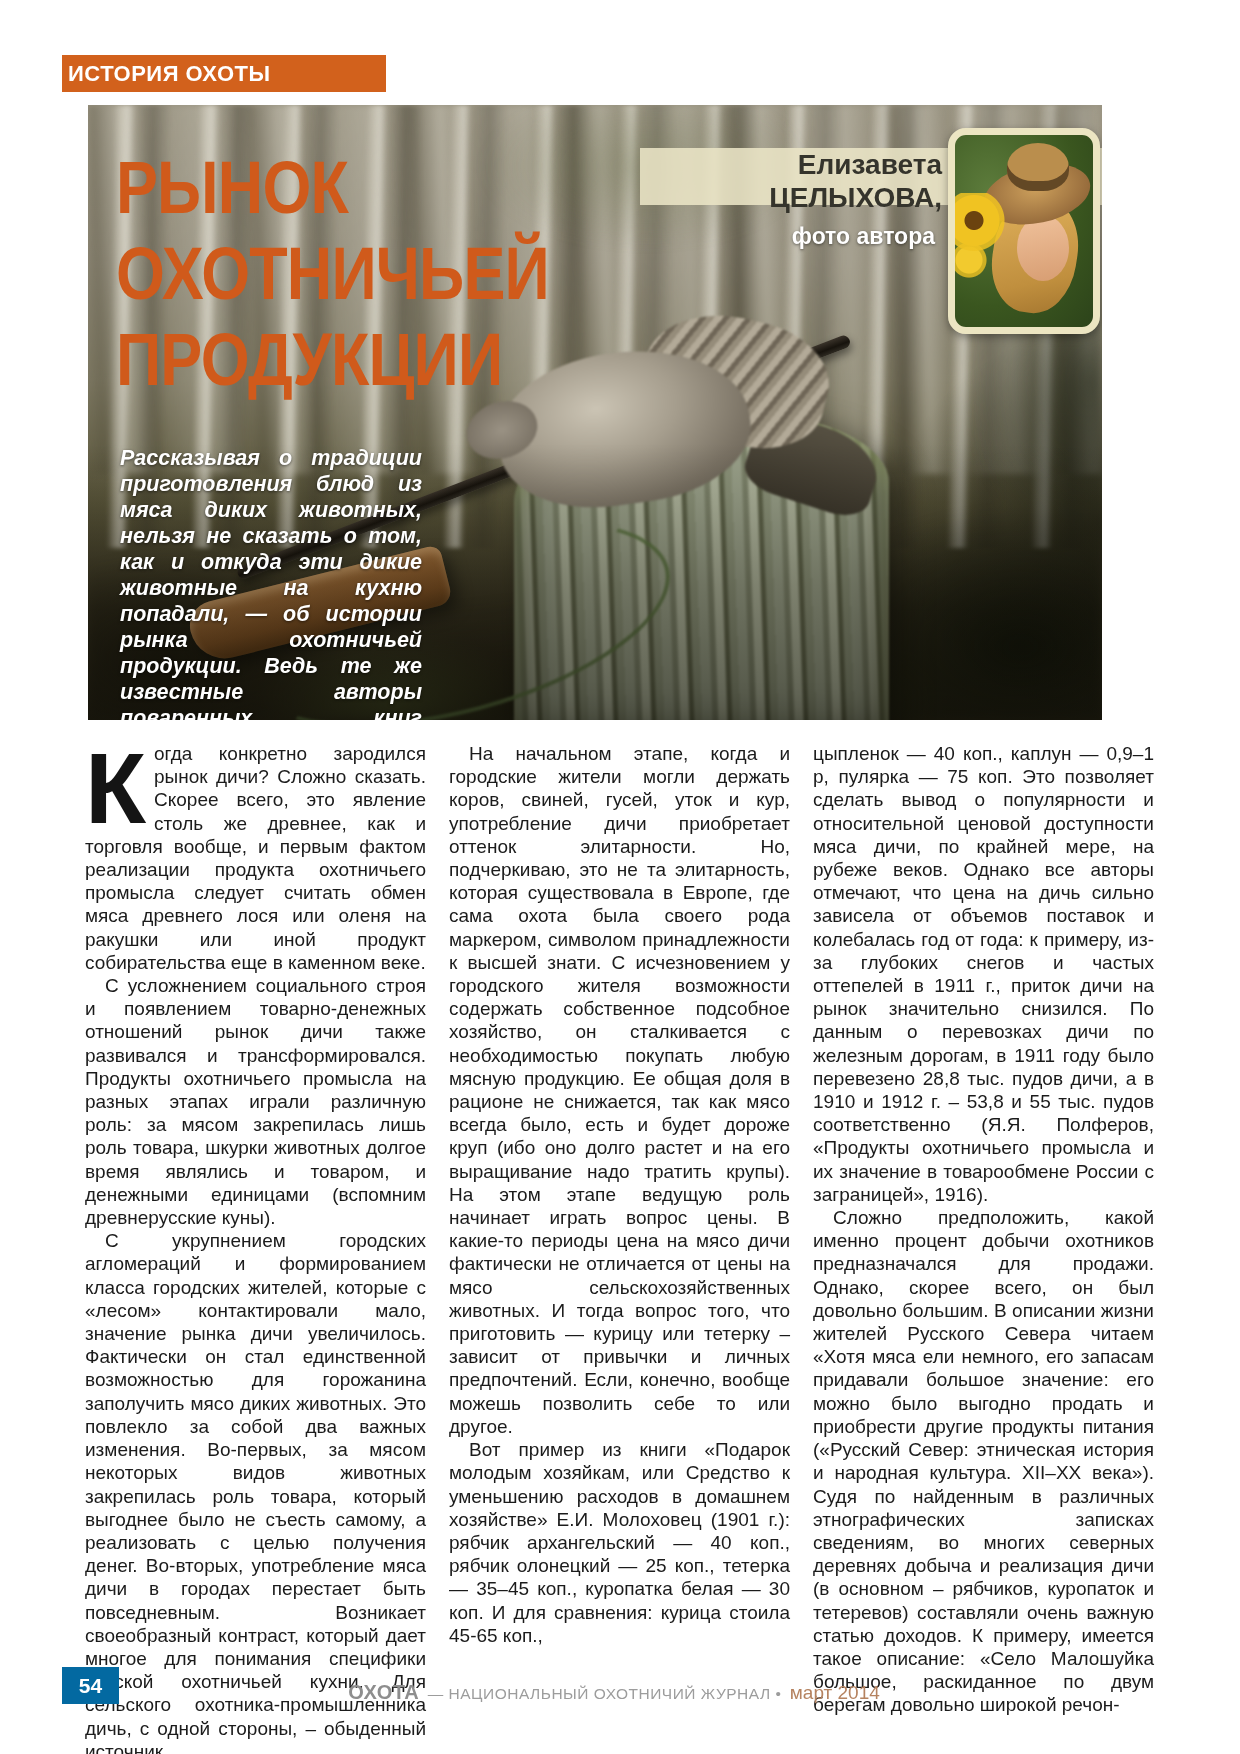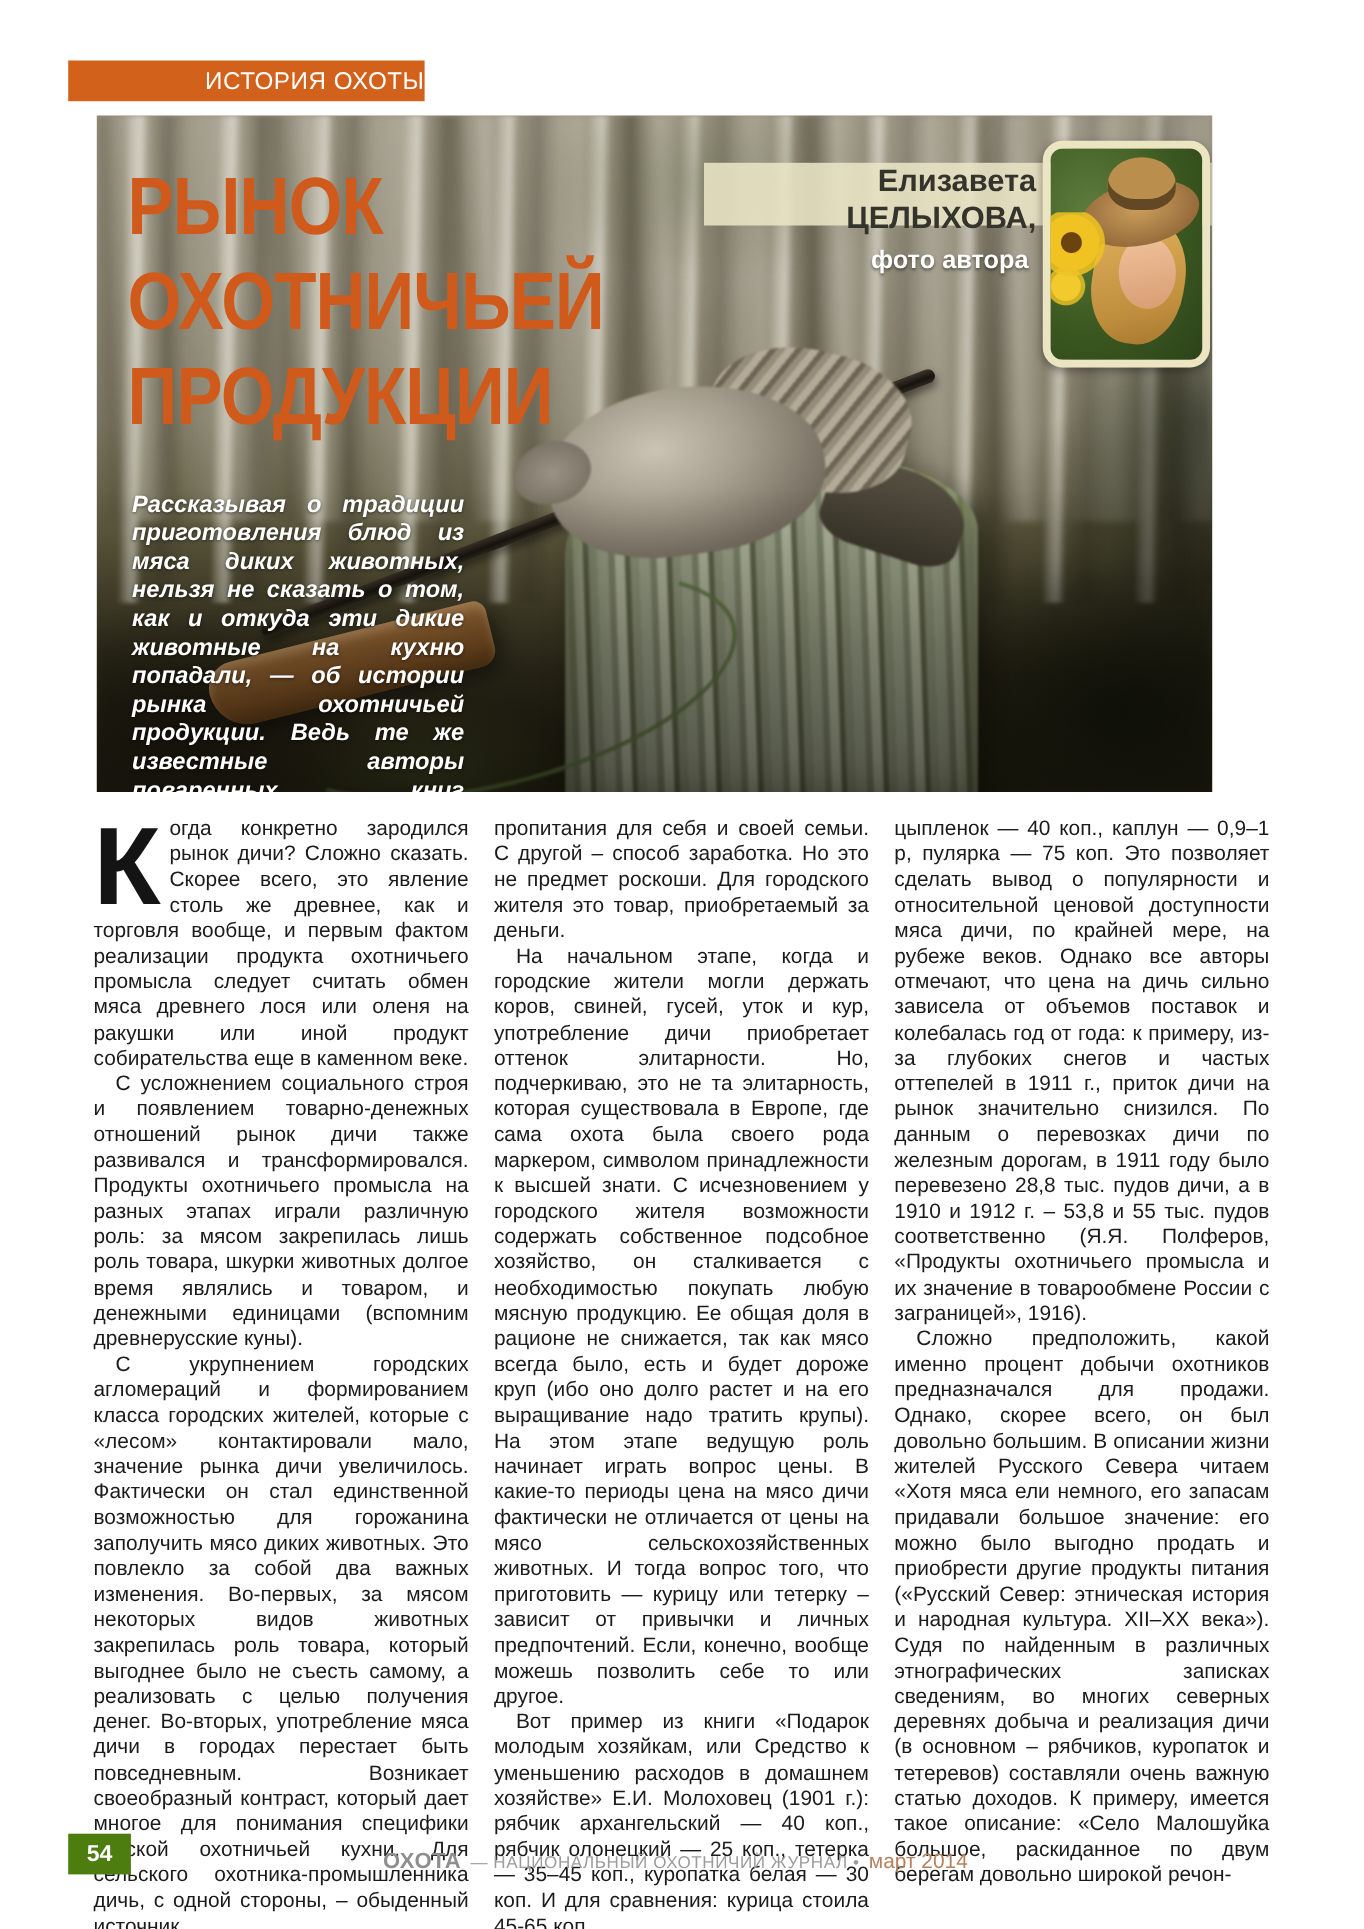--- a/index.html
+++ b/index.html
@@ -1,21 +1,21 @@
 <!DOCTYPE html>
 <html><head>
 <meta charset="utf-8">
 <style>
   html,body{margin:0;padding:0;background:#e8e8e8;}
   .page{position:relative;width:1240px;height:1754px;background:#ffffff;overflow:hidden;
         font-family:"Liberation Sans",sans-serif;margin:0 auto;}
   
   .topbar{position:absolute;left:62px;top:55px;width:324px;height:37px;background:#d2611c;
-          color:#fff;font-size:22px;line-height:37px;padding-left:22px;box-sizing:border-box;
-          letter-spacing:.5px;font-weight:400;text-align:right;}
+          color:#fff;font-size:22px;line-height:37px;padding-left:6px;box-sizing:border-box;
+          letter-spacing:.5px;font-weight:700;}
   .topbar span::first-letter{font-weight:700;}
   
   .photo{position:absolute;left:88px;top:105px;width:1014px;height:615px;overflow:hidden;
          background:linear-gradient(180deg,#97917f 0%,#8d8775 25%,#7d7862 45%,#585439 65%,#34301f 82%,#262315 100%);}
   .ph-birches{position:absolute;left:0;top:0;right:0;height:72%;filter:blur(2px);opacity:.9;
     background:repeating-linear-gradient(91deg,
       rgba(225,220,206,0) 0px,rgba(225,220,206,0) 26px,rgba(228,224,210,.5) 34px,
       rgba(242,240,230,.65) 40px,rgba(225,220,206,0) 48px,rgba(52,48,36,.35) 66px,rgba(225,220,206,0) 84px);}
   .ph-birches2{position:absolute;left:0;top:0;right:0;height:60%;filter:blur(3px);opacity:.55;
     background:repeating-linear-gradient(88deg,
@@ -84,21 +84,21 @@
   
   .lead{position:absolute;left:32px;top:340px;width:302px;color:#fff;font-size:21.5px;line-height:26px;
         font-style:italic;font-weight:700;text-align:justify;text-shadow:0 1px 3px rgba(0,0,0,.55);}
   
   .cols{position:absolute;left:85px;top:742px;width:1070px;display:flex;gap:23px;}
   .col{width:341px;}
   .col p{margin:0;font-size:19px;line-height:23.2px;text-align:justify;color:#1b1b1b;}
   .col p.ind{text-indent:20px;}
   .dropcap{float:left;font-size:100px;line-height:84px;font-weight:700;color:#141414;margin:4px 8px 0 0;}
   
-  .pagenum{position:absolute;left:62px;top:1667px;width:57px;height:37px;background:#4d7c0f;color:#fff;
+  .pagenum{position:absolute;left:62px;top:1667px;width:57px;height:37px;background:#0369a1;color:#fff;
            font-size:21px;font-weight:700;text-align:center;line-height:37px;}
   .journal{position:absolute;left:0;right:12px;top:1681px;text-align:center;white-space:nowrap;}
   .journal .mag{font-weight:700;font-size:20px;color:#8e8e8e;letter-spacing:.5px;}
   .journal .tag{font-size:15.5px;color:#9c9c9c;letter-spacing:.5px;margin:0 4px;}
   .journal .issue{font-size:19px;color:#b5825f;}
 </style>
 </head>
 <body>
 
 <div class="page">
@@ -145,21 +145,20 @@
     <div class="lead">Рассказывая о традиции приготовления блюд из мяса диких животных, нельзя не сказать о том, как и откуда эти дикие животные на кухню попадали, — об истории рынка охотничьей продукции. Ведь те же известные авторы поваренных книг отправлялись, к примеру, за рябчиками не в лес, а на рынок или в лавку.</div>
   </div>
 
   <div class="cols">
     <div class="col">
       <p><span class="dropcap">К</span><span>огда конкретно зародился рынок дичи? Сложно сказать. Скорее всего, это явление столь же древнее, как и торговля вообще, и первым фактом реализации продукта охотничьего промысла следует считать обмен мяса древнего лося или оленя на ракушки или иной продукт собирательства еще в каменном веке.</span></p>
       <p class="ind">С усложнением социального строя и появлением товарно-денежных отношений рынок дичи также развивался и трансформировался. Продукты охотничьего промысла на разных этапах играли различную роль: за мясом закрепилась лишь роль товара, шкурки животных долгое время являлись и товаром, и денежными единицами (вспомним древнерусские куны).</p>
       <p class="ind">С укрупнением городских агломераций и формированием класса городских жителей, которые с «лесом» контактировали мало, значение рынка дичи увеличилось. Фактически он стал единственной возможностью для горожанина заполучить мясо диких животных. Это повлекло за собой два важных изменения. Во-первых, за мясом некоторых видов животных закрепилась роль товара, который выгоднее было не съесть самому, а реализовать с целью получения денег. Во-вторых, употребление мяса дичи в городах перестает быть повседневным. Возникает своеобразный контраст, который дает многое для понимания специфики русской охотничьей кухни. Для сельского охотника-промышленника дичь, с одной стороны, – обыденный источник</p>
     </div>
     <div class="col">
-      <p>пропитания для себя и своей семьи. С другой – способ заработка. Но это не предмет роскоши. Для городского жителя это товар, приобретаемый за деньги.</p>
       <p class="ind">На начальном этапе, когда и городские жители могли держать коров, свиней, гусей, уток и кур, употребление дичи приобретает оттенок элитарности. Но, подчеркиваю, это не та элитарность, которая существовала в Европе, где сама охота была своего рода маркером, символом принадлежности к высшей знати. С исчезновением у городского жителя возможности содержать собственное подсобное хозяйство, он сталкивается с необходимостью покупать любую мясную продукцию. Ее общая доля в рационе не снижается, так как мясо всегда было, есть и будет дороже круп (ибо оно долго растет и на его выращивание надо тратить крупы). На этом этапе ведущую роль начинает играть вопрос цены. В какие-то периоды цена на мясо дичи фактически не отличается от цены на мясо сельскохозяйственных животных. И тогда вопрос того, что приготовить — курицу или тетерку – зависит от привычки и личных предпочтений. Если, конечно, вообще можешь позволить себе то или другое.</p>
       <p class="ind">Вот пример из книги «Подарок молодым хозяйкам, или Средство к уменьшению расходов в домашнем хозяйстве» Е.И. Молоховец (1901 г.): рябчик архангельский — 40 коп., рябчик олонецкий — 25 коп., тетерка — 35–45 коп., куропатка белая — 30 коп. И для сравнения: курица стоила 45-65 коп.,</p>
     </div>
     <div class="col">
       <p>цыпленок — 40 коп., каплун — 0,9–1 р, пулярка — 75 коп. Это позволяет сделать вывод о популярности и относительной ценовой доступности мяса дичи, по крайней мере, на рубеже веков. Однако все авторы отмечают, что цена на дичь сильно зависела от объемов поставок и колебалась год от года: к примеру, из-за глубоких снегов и частых оттепелей в 1911 г., приток дичи на рынок значительно снизился. По данным о перевозках дичи по железным дорогам, в 1911 году было перевезено 28,8 тыс. пудов дичи, а в 1910 и 1912 г. – 53,8 и 55 тыс. пудов соответственно (Я.Я. Полферов, «Продукты охотничьего промысла и их значение в товарообмене России с заграницей», 1916).</p>
       <p class="ind">Сложно предположить, какой именно процент добычи охотников предназначался для продажи. Однако, скорее всего, он был довольно большим. В описании жизни жителей Русского Севера читаем «Хотя мяса ели немного, его запасам придавали большое значение: его можно было выгодно продать и приобрести другие продукты питания («Русский Север: этническая история и народная культура. XII–XX века»). Судя по найденным в различных этнографических записках сведениям, во многих северных деревнях добыча и реализация дичи (в основном – рябчиков, куропаток и тетеревов) составляли очень важную статью доходов. К примеру, имеется такое описание: «Село Малошуйка большое, раскиданное по двум берегам довольно широкой речон-</p>
     </div>
   </div>
 
   <div class="pagenum">54</div>

